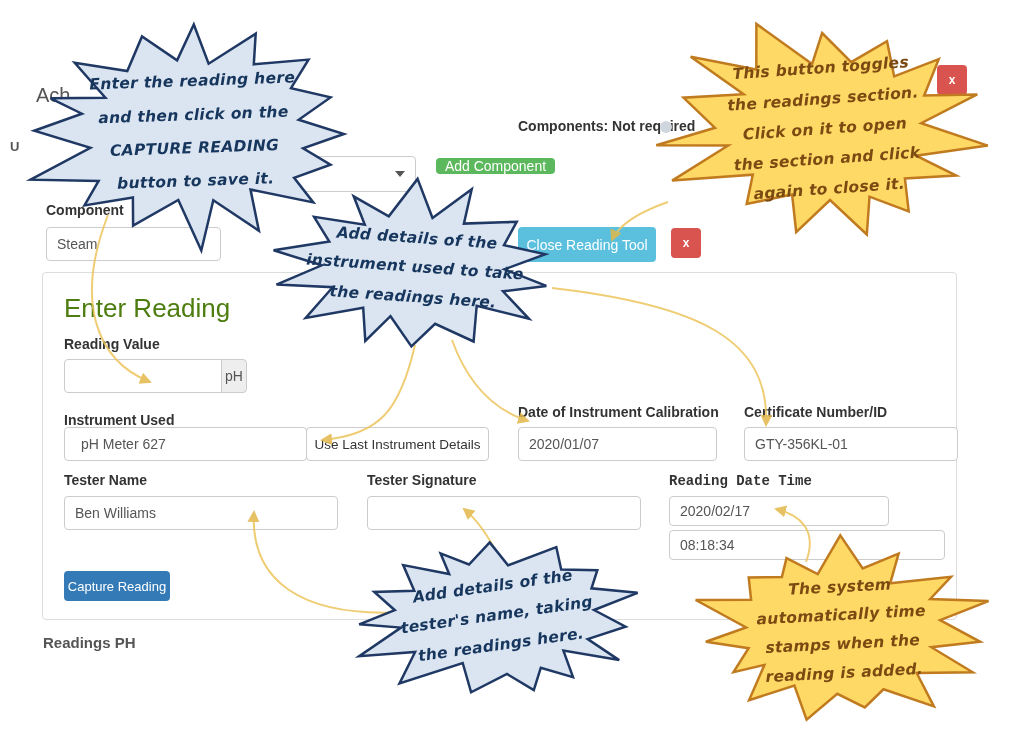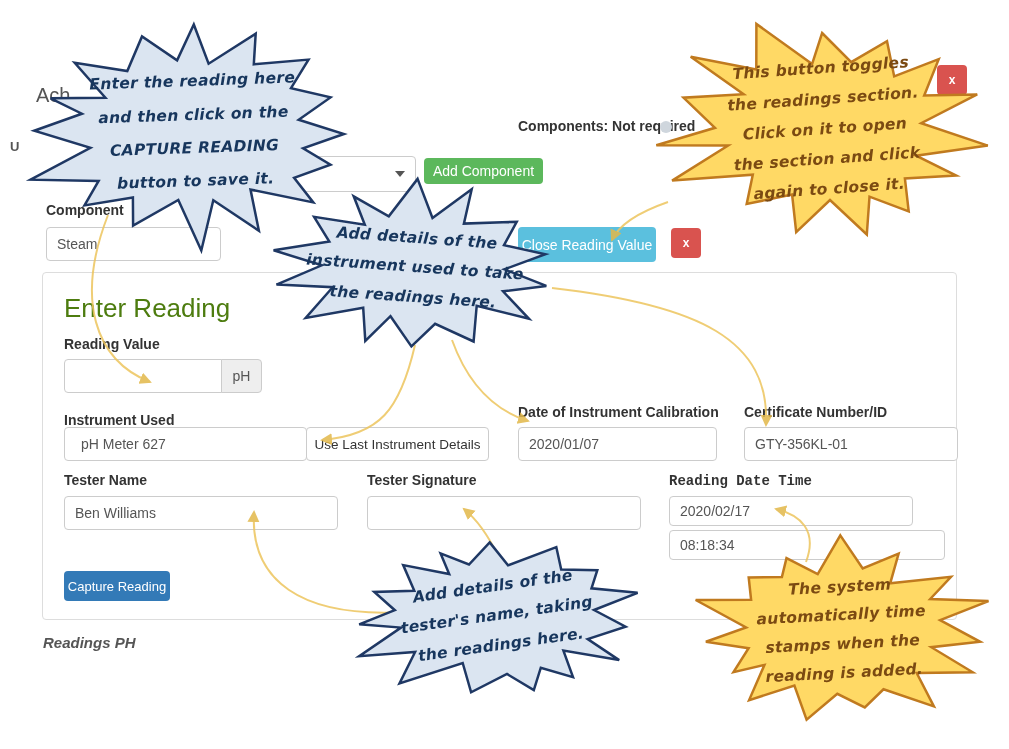--- a/index.html
+++ b/index.html
@@ -9,21 +9,21 @@
   .frag { position:absolute; color:#555; }
   .lbl { position:absolute; font-size:14px; font-weight:bold; color:#333; white-space:nowrap; }
   .inp { position:absolute; border:1px solid #ccc; border-radius:4px; background:#fff;
          font-family:"Liberation Sans",sans-serif; font-size:14px; color:#555; padding:0 10px; }
   .btn { position:absolute; border:none; border-radius:4px; color:#fff; font-size:14px;
          font-family:"Liberation Sans",sans-serif; display:flex; align-items:center;
          justify-content:center; white-space:nowrap; cursor:pointer; }
   .panel { position:absolute; left:42px; top:272px; width:915px; height:348px;
            background:#fff; border:1px solid #ddd; border-radius:4px; }
   .title { position:absolute; left:64px; top:293px; font-size:26px; color:#4d7c0f; }
-  .addon { position:absolute; left:221px; top:359px; width:41px; height:34px; background:#eee;
+  .addon { position:absolute; left:221px; top:359px; width:26px; height:34px; background:#eee;
            border:1px solid #ccc; border-radius:0 4px 4px 0; display:flex; align-items:center;
            justify-content:center; font-size:14px; color:#555; }
   .xbtn { position:absolute; width:30px; height:30px; background:#d9534f; border:none;
           border-radius:4px; color:#fff; font-size:12px; font-weight:bold; display:flex;
           align-items:center; justify-content:center; cursor:pointer; }
   .select { position:absolute; left:140px; top:156px; width:276px; height:36px; background:#fff;
             border:1px solid #ccc; border-radius:4px; }
   .caret { position:absolute; right:10px; top:14px; width:0; height:0; border-left:5px solid transparent;
            border-right:5px solid transparent; border-top:6px solid #555; }
   .info-dot { position:absolute; left:660px; top:121px; width:12px; height:12px; border-radius:50%;
@@ -44,29 +44,29 @@
 <body>
 
 <div class="screen">
 
   <div class="frag" style="left:36px; top:84px; font-size:20px;">Ach</div>
   <div class="frag" style="left:10px; top:139px; font-size:13px; font-weight:bold;">U</div>
 
   <div class="select">
     <span class="caret"></span>
   </div>
-  <button class="btn" style="left:424px; top:158px; width:119px; height:26px; background:#5cb85c;">Add Component</button>
+  <button class="btn" style="left:436px; top:158px; width:119px; height:16px; background:#5cb85c;">Add Component</button>
 
   <div class="lbl" style="left:518px; top:118px;">Components: Not required</div>
   <span class="info-dot"></span>
 
   <div class="lbl" style="left:46px; top:202px;">Component</div>
   <input class="inp" style="left: 46px; top: 227px; width: 175px; height: 34px;" value="Steam">
 
-  <button class="btn" style="left:518px; top:227px; width:138px; height:35px; background:#5bc0de;">Close Reading Value</button>
+  <button class="btn" style="left:518px; top:227px; width:138px; height:35px; background:#5bc0de;">Close Reading Tool</button>
   <button class="xbtn" style="left:671px; top:228px;">x</button>
   <button class="xbtn" style="left:937px; top:65px;">x</button>
 
   <div class="panel"></div>
   <div class="title">Enter Reading</div>
 
   <div class="lbl" style="left:64px; top:336px;">Reading Value</div>
   <input class="inp" style="left: 64px; top: 359px; width: 158px; height: 34px; border-radius: 4px 0px 0px 4px;" value="">
   <div class="addon">pH</div>
 
@@ -80,26 +80,26 @@
   <div class="lbl" style="left:744px; top:404px;">Certificate Number/ID</div>
   <input class="inp" style="left: 744px; top: 427px; width: 214px; height: 34px;" value="GTY-356KL-01">
 
   <div class="lbl" style="left:64px; top:472px;">Tester Name</div>
   <input class="inp" style="left: 64px; top: 496px; width: 274px; height: 34px;" value="Ben Williams">
 
   <div class="lbl" style="left:367px; top:472px;">Tester Signature</div>
   <input class="inp" style="left: 367px; top: 496px; width: 274px; height: 34px;" value="">
 
   <div class="lbl" style="left:669px; top:473px;font-family:Liberation Mono, monospace;">Reading Date Time</div>
-  <input class="inp" style="left: 669px; top: 496px; width: 244px; height: 30px;" value="2020/02/17">
+  <input class="inp" style="left: 669px; top: 496px; width: 220px; height: 30px;" value="2020/02/17">
   <input class="inp" style="left: 669px; top: 530px; width: 276px; height: 30px;" value="08:18:34">
 
   <button class="btn" style="left:64px; top:571px; width:106px; height:30px; background:#337ab7; font-size:13px;">Capture Reading</button>
 
-  <div class="lbl" style="left:43px; top:634px; font-size:15px; color:#555;font-style:italic;">Readings PH</div>
+  <div class="lbl" style="left:43px; top:634px; font-size:15px; color:#555;">Readings PH</div>
 
   <svg class="arrows">
     <defs>
       <marker id="ah" markerWidth="8" markerHeight="8" refX="5" refY="3" orient="auto">
         <path d="M0,0 L6,3 L0,6 z" fill="#e2b84a"></path>
       </marker>
     </defs>
     <g fill="none" stroke="#edc55e" stroke-width="2" opacity="0.85">
       <path d="M 108 215 C 75 300, 95 360, 150 382" marker-end="url(#ah)"></path>
       <path d="M 415 345 C 400 410, 380 435, 322 440" marker-end="url(#ah)"></path>

